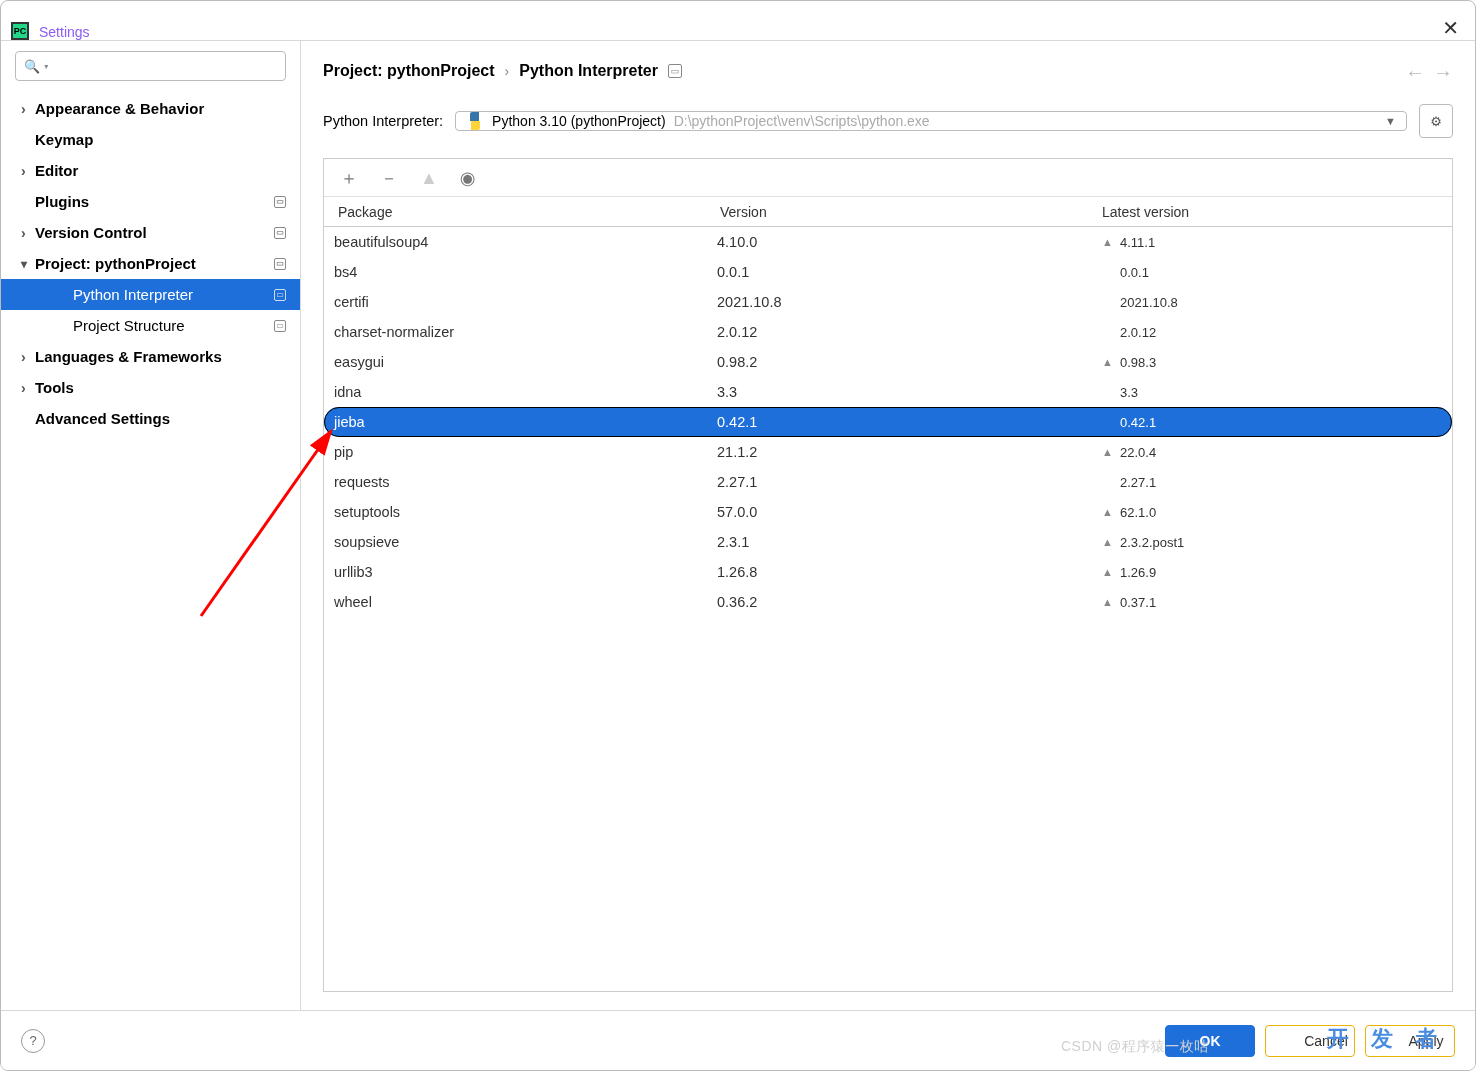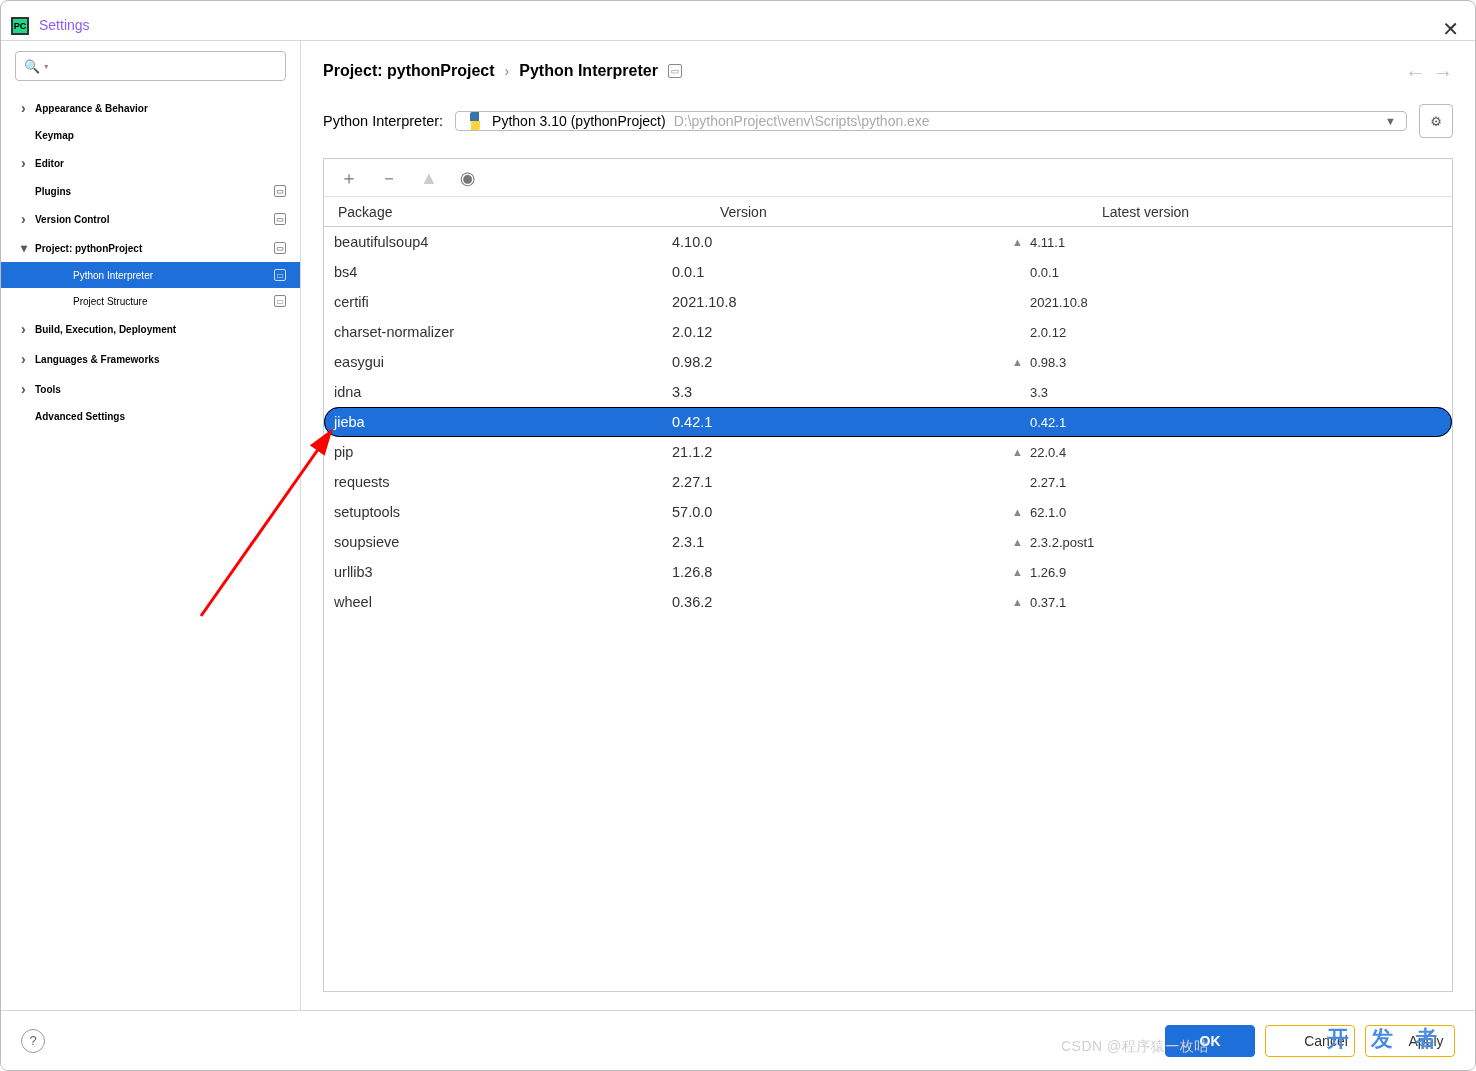--- a/index.html
+++ b/index.html
@@ -1,40 +1,40 @@
 <!DOCTYPE html>
 <html><head>
 <meta charset="utf-8">
 <style>
 * { box-sizing: border-box; margin: 0; padding: 0; font-family: -apple-system, "Segoe UI", Arial, sans-serif; font-size: 13px; }
 body { background: #fff; width: 1476px; height: 1071px; overflow: hidden; border: 1px solid #bbb; border-radius: 8px; position: relative; }
 
 
-.titlebar { height: 40px; display: flex; align-items: flex-start; padding: 16px 10px; border-bottom: 1px solid #d8d8d8; }
+.titlebar { height: 40px; display: flex; align-items: flex-end; padding: 0 10px; border-bottom: 1px solid #d8d8d8; }
 .titlebar .app-icon { width: 18px; height: 18px; background: #21d789; border: 2px solid #333; display: inline-flex; align-items: center; justify-content: center; font-size: 9px; font-weight: bold; color: #000; margin-right: 10px; }
 .titlebar .title { color: #8b5cf6; font-size: 14px; }
 .titlebar .close { margin-left: auto; font-size: 20px; color: #333; cursor: pointer; padding: 0 6px; }
 
 
 .main { display: flex; height: calc(100% - 40px - 60px); }
 
 
 .sidebar { width: 300px; border-right: 1px solid #d8d8d8; display: flex; flex-direction: column; }
 .search-wrap { padding: 10px 14px; }
 .search-box { width: 100%; height: 30px; border: 1px solid #bbb; border-radius: 4px; padding: 0 8px; display: flex; align-items: center; }
 .search-box .mag { color: #888; font-size: 13px; margin-right:4px; }
 .search-box .drop { font-size: 8px; color: #888; }
 .tree { flex: 1; padding: 2px 0; }
 .tree-item { display: flex; align-items: center; padding: 7px 14px 7px 20px; color: #000; cursor: pointer; position: relative; }
 .tree-item.bold { font-weight: 700; }
 .tree-item .chev { width: 14px; font-size: 10px; color: #555; display: inline-block; }
 .tree-item .chev.down::before { content: "▾"; font-size:12px;}
 .tree-item .chev.right::before { content: "›"; font-size:14px; font-weight:bold;}
 .tree-item .chev.none::before { content: ""; }
-.tree-item .lbl { flex: 1; font-size: 10px; }
+.tree-item .lbl { flex: 1; font-size: 15px; }
 .tree-item .badge { width: 12px; height: 12px; border: 1px solid #888; border-radius: 2px; font-size: 8px; color: #888; display:flex; align-items:center; justify-content:center;}
 .tree-item.indent1 { padding-left: 58px; }
 .tree-item.selected { background: #1e6fd9; color: #fff; }
 .tree-item.selected .badge { border-color: #cde; color:#cde;}
 
 
 .content { flex: 1; padding: 18px 22px; display: flex; flex-direction: column; }
 .breadcrumb { display: flex; align-items: center; gap: 10px; margin-bottom: 22px; }
 .breadcrumb .bc { font-weight: 700; font-size: 16px; }
 .breadcrumb .sep { color: #888; font-size: 14px; }
@@ -57,21 +57,21 @@
 .pkg-panel { flex: 1; border: 1px solid #ccc; display: flex; flex-direction: column; }
 .pkg-toolbar { height: 38px; display: flex; align-items: center; gap: 22px; padding: 0 16px; border-bottom: 1px solid #e0e0e0; }
 .pkg-toolbar .tb-btn { color: #777; font-size: 18px; cursor: pointer; line-height:1;}
 .pkg-toolbar .tb-btn.dis { color: #ccc; }
 .pkg-header { display: flex; border-bottom: 1px solid #ccc; height: 30px; align-items: center; gap: 42px; }
 .pkg-header .col { padding: 0 14px; font-size: 14px; color: #333; }
 .col-pkg { width: 340px; }
 .col-ver { width: 340px; }
 .col-lat { flex: 1; }
 .pkg-body { flex: 1; overflow-y: auto; background:#fff;}
-.pkg-row { display: flex; height: 30px; align-items: center; cursor: pointer; }
+.pkg-row { display: flex; height: 30px; align-items: center; cursor: pointer; gap: 45px; }
 .pkg-row .col { padding: 0 8px; font-size: 14.5px; color: #333; }
 .pkg-row.selected { background: #1e6fd9; }
 .pkg-row.selected .col { color: #fff; }
 .pkg-row.selected.bordered { outline: 1px solid #000; outline-offset:-1px;border-radius:15px;}
 .pkg-row .col-pkg { padding-left: 10px; }
 .upd-arrow { color: #888; font-size: 11px; margin-right: 6px; display:inline-block; width:12px;}
 .pkg-row.selected .upd-arrow{ color:#cfe3fb;}
 .pkg-row .col-lat{ display:flex; align-items:center;}
 .pkg-row .col-lat .lat-val{}
 
@@ -136,24 +136,20 @@
         </div>
         <div class="tree-item indent1 selected">
           <span class="chev none"></span>
           <span class="lbl">Python Interpreter</span>
           <span class="badge">▭</span>
         </div>
         <div class="tree-item indent1">
           <span class="chev none"></span>
           <span class="lbl">Project Structure</span>
           <span class="badge">▭</span>
-        </div>
-        <div class="tree-item bold">
-          <span class="chev right"></span>
-          <span class="lbl">Build, Execution, Deployment</span>
         </div>
         <div class="tree-item bold">
           <span class="chev right"></span>
           <span class="lbl">Languages &amp; Frameworks</span>
         </div>
         <div class="tree-item bold">
           <span class="chev right"></span>
           <span class="lbl">Tools</span>
         </div>
         <div class="tree-item bold">

